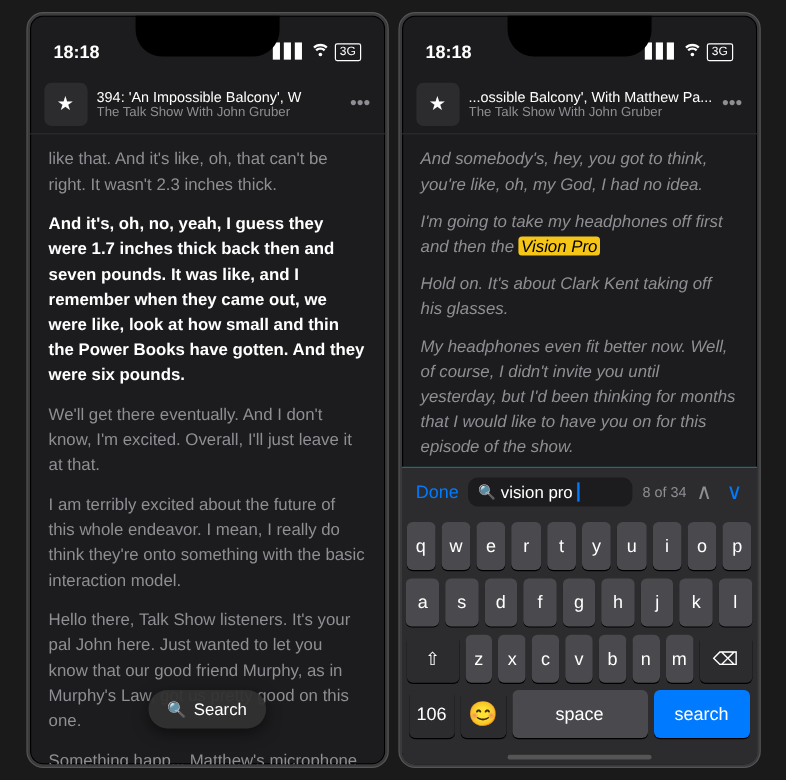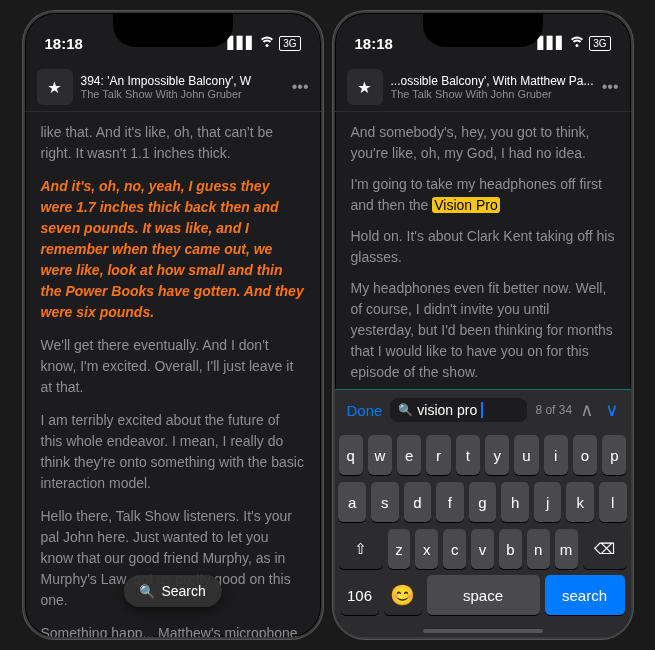--- a/index.html
+++ b/index.html
@@ -23,21 +23,21 @@
       height: 650px;
       background: #1a1a1a;
       align-items: center;
       justify-content: center;
     }
 
     .phone {
       width: 300px;
       height: 628px;
       background: #1c1c1e;
-      border-radius: 32px;
+      border-radius: 13px;
       border: 2px solid #3a3a3c;
       position: relative;
       overflow: hidden;
       display: flex;
       flex-direction: column;
       box-shadow: 0 0 0 1px #555, inset 0 0 0 1px #000;
     }
 
     .phone-notch {
       position: absolute;
@@ -141,23 +141,22 @@
     }
 
     .transcript-text p {
       margin-bottom: 12px;
       color: #8e8e93;
       font-size: 14px;
       line-height: 1.5;
     }
 
     .transcript-text p.highlighted {
-      color: #f97316;
+      color: #ffffff;
       font-weight: 600;
-      font-style: italic;
     }
 
     .search-tooltip {
       position: absolute;
       bottom: 30px;
       left: 50%;
       transform: translateX(-50%);
       background: rgba(50, 50, 50, 0.95);
       border-radius: 20px;
       padding: 8px 16px;
@@ -179,20 +178,21 @@
     
     .phone-right .transcript-content {
       padding-bottom: 0;
     }
 
     .transcript-text-right p {
       margin-bottom: 10px;
       color: #8e8e93;
       font-size: 14px;
       line-height: 1.5;
+      font-style: italic;
     }
 
     .highlight-box {
       background: #f5c518;
       color: #000;
       border-radius: 3px;
       padding: 0 2px;
       font-size: 14px;
     }
 
@@ -376,21 +376,21 @@
       </div>
       <div class="now-playing-info">
         <div class="now-playing-title">394: 'An Impossible Balcony', W</div>
         <div class="now-playing-show">The Talk Show With John Gruber</div>
       </div>
       <span class="now-playing-dots">•••</span>
     </div>
 
     <div class="transcript-content">
       <div class="transcript-text">
-        <p>like that. And it's like, oh, that can't be right. It wasn't 1.1 inches thick.</p>
+        <p>like that. And it's like, oh, that can't be right. It wasn't 2.3 inches thick.</p>
         <p class="highlighted">And it's, oh, no, yeah, I guess they were 1.7 inches thick back then and seven pounds. It was like, and I remember when they came out, we were like, look at how small and thin the Power Books have gotten. And they were six pounds.</p>
         <p>We'll get there eventually. And I don't know, I'm excited. Overall, I'll just leave it at that.</p>
         <p>I am terribly excited about the future of this whole endeavor. I mean, I really do think they're onto something with the basic interaction model.</p>
         <p>Hello there, Talk Show listeners. It's your pal John here. Just wanted to let you know that our good friend Murphy, as in Murphy's Law, got us pretty good on this one.</p>
         <p>Something happ... Matthew's microphone tow... and of the show, and he needed to finish recording</p>
       </div>
     </div>
 
     <div class="search-tooltip">
       <span class="search-tooltip-icon">🔍</span>

